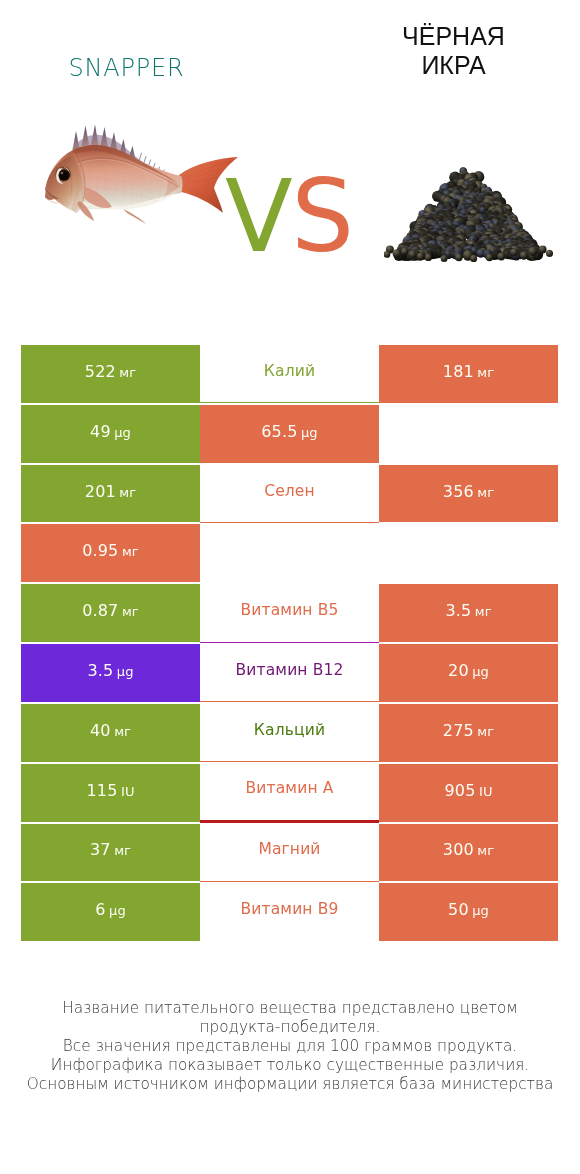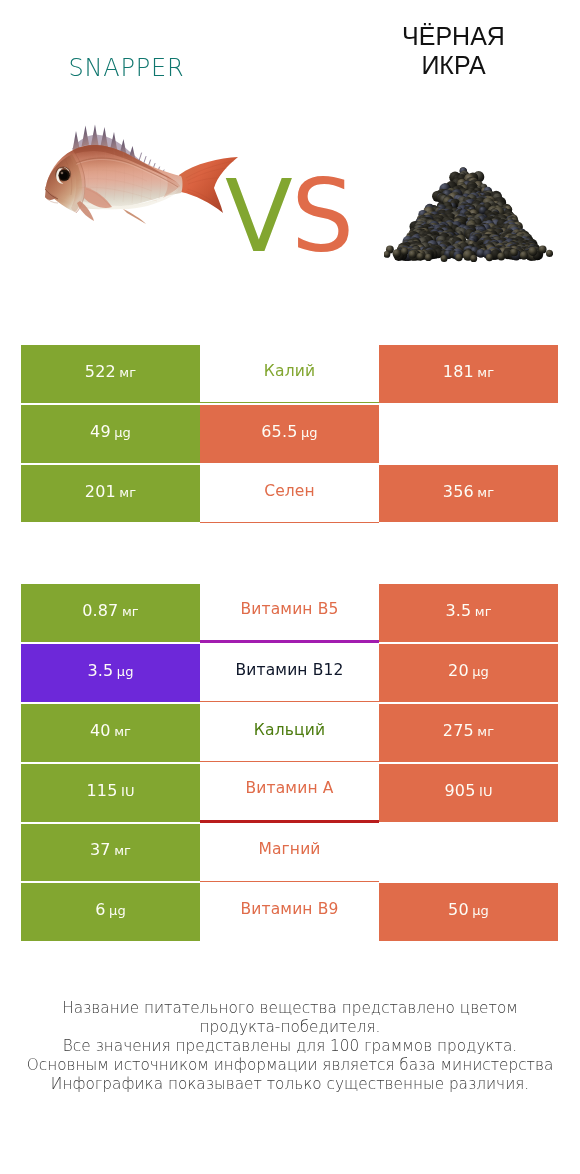--- a/index.html
+++ b/index.html
@@ -1311,47 +1311,52 @@
             <span class="nut" style="color:#e06c4a">Селен</span>
           </div>
         </div>
         <div class="cell c-r">
           <div class="inner" style="background:#e06c4a">
             <span class="val">356<span class="u">мг</span></span>
           </div>
         </div>
       </div>
       <div class="row">
+        <div class="cell c-r">
+          <div class="inner" style="background:#e06c4a">
+            <span class="val">0.95<span class="u">мг</span></span>
+          </div>
+        </div>
       </div>
       <div class="row">
         <div class="cell c-l">
           <div class="inner" style="background:#82a630">
             <span class="val">0.87<span class="u">мг</span></span>
           </div>
         </div>
         <div class="cell c-m">
-          <div class="inner" style="border-bottom:4px solid #a21caf">
+          <div class="inner" style="border-bottom:1px solid #a21caf">
             <span class="nut" style="color:#e06c4a">Витамин B5</span>
           </div>
         </div>
         <div class="cell c-r">
           <div class="inner" style="background:#e06c4a">
             <span class="val">3.5<span class="u">мг</span></span>
           </div>
         </div>
       </div>
       <div class="row">
         <div class="cell c-l">
           <div class="inner" style="background:#6d28d9">
             <span class="val">3.5<span class="u">µg</span></span>
           </div>
         </div>
         <div class="cell c-m">
           <div class="inner" style="border-bottom:1px solid #e06c4a">
-            <span class="nut" style="color:#0f172a">Витамин B12</span>
+            <span class="nut" style="color:#701a75">Витамин B12</span>
           </div>
         </div>
         <div class="cell c-r">
           <div class="inner" style="background:#e06c4a">
             <span class="val">20<span class="u">µg</span></span>
           </div>
         </div>
       </div>
       <div class="row">
         <div class="cell c-l">
@@ -1391,20 +1396,25 @@
         <div class="cell c-l">
           <div class="inner" style="background:#82a630">
             <span class="val">37<span class="u">мг</span></span>
           </div>
         </div>
         <div class="cell c-m">
           <div class="inner" style="border-bottom:1px solid #e06c4a">
             <span class="nut" style="color:#e06c4a">Магний</span>
           </div>
         </div>
+        <div class="cell c-r">
+          <div class="inner" style="background:#e06c4a">
+            <span class="val">300<span class="u">мг</span></span>
+          </div>
+        </div>
       </div>
       <div class="row">
         <div class="cell c-l">
           <div class="inner" style="background:#82a630">
             <span class="val">6<span class="u">µg</span></span>
           </div>
         </div>
         <div class="cell c-m">
           <div class="inner" style="border-bottom:1px solid transparent">
             <span class="nut" style="color:#e06c4a">Витамин B9</span>
@@ -1415,17 +1425,17 @@
             <span class="val">50<span class="u">µg</span></span>
           </div>
         </div>
       </div>
     </div>
 
   <div class="foot" id="foot">
       <div>Название питательного вещества представлено цветом</div>
       <div>продукта-победителя.</div>
       <div>Все значения представлены для 100 граммов продукта.</div>
+      <div>Инфографика показывает только существенные различия.</div>
       <div>Основным источником информации является база министерства</div>
-      <div>Инфографика показывает только существенные различия.</div>
     </div>
 
 </div>
 
 </body></html>

